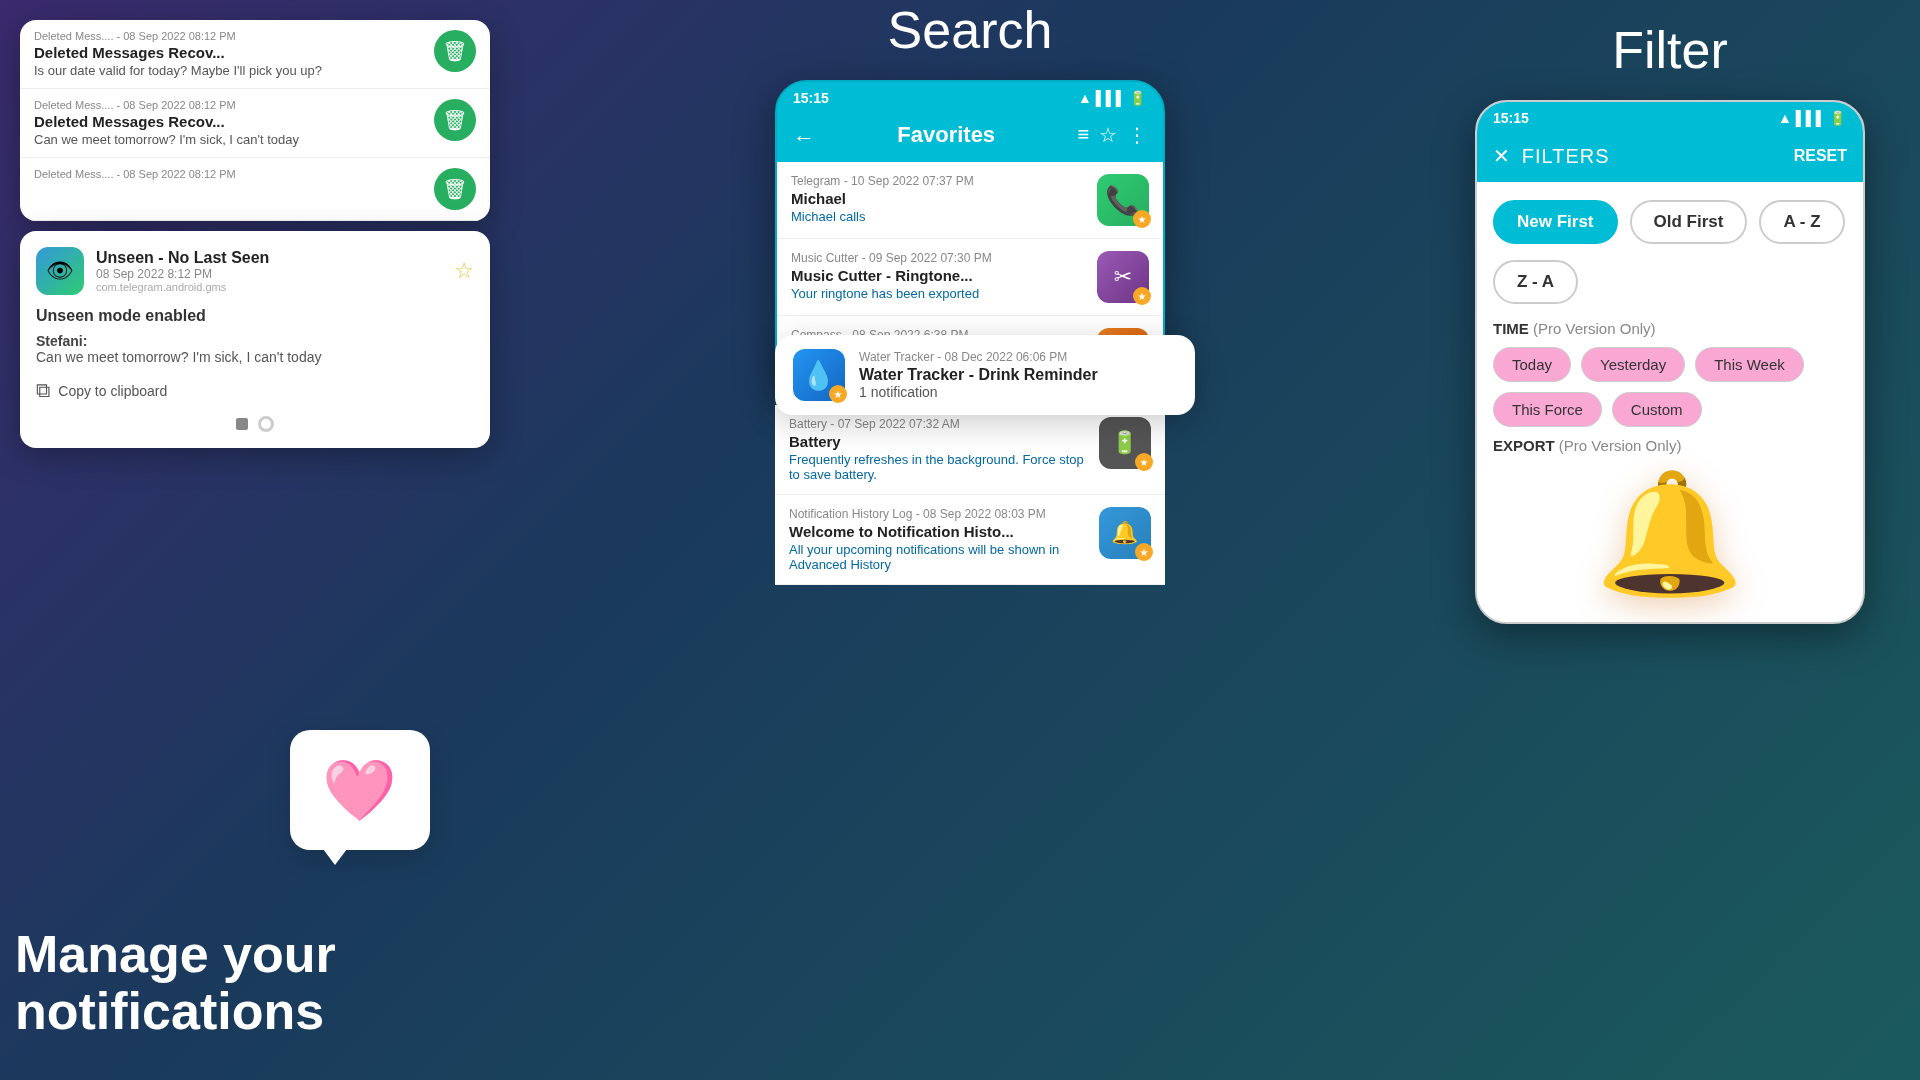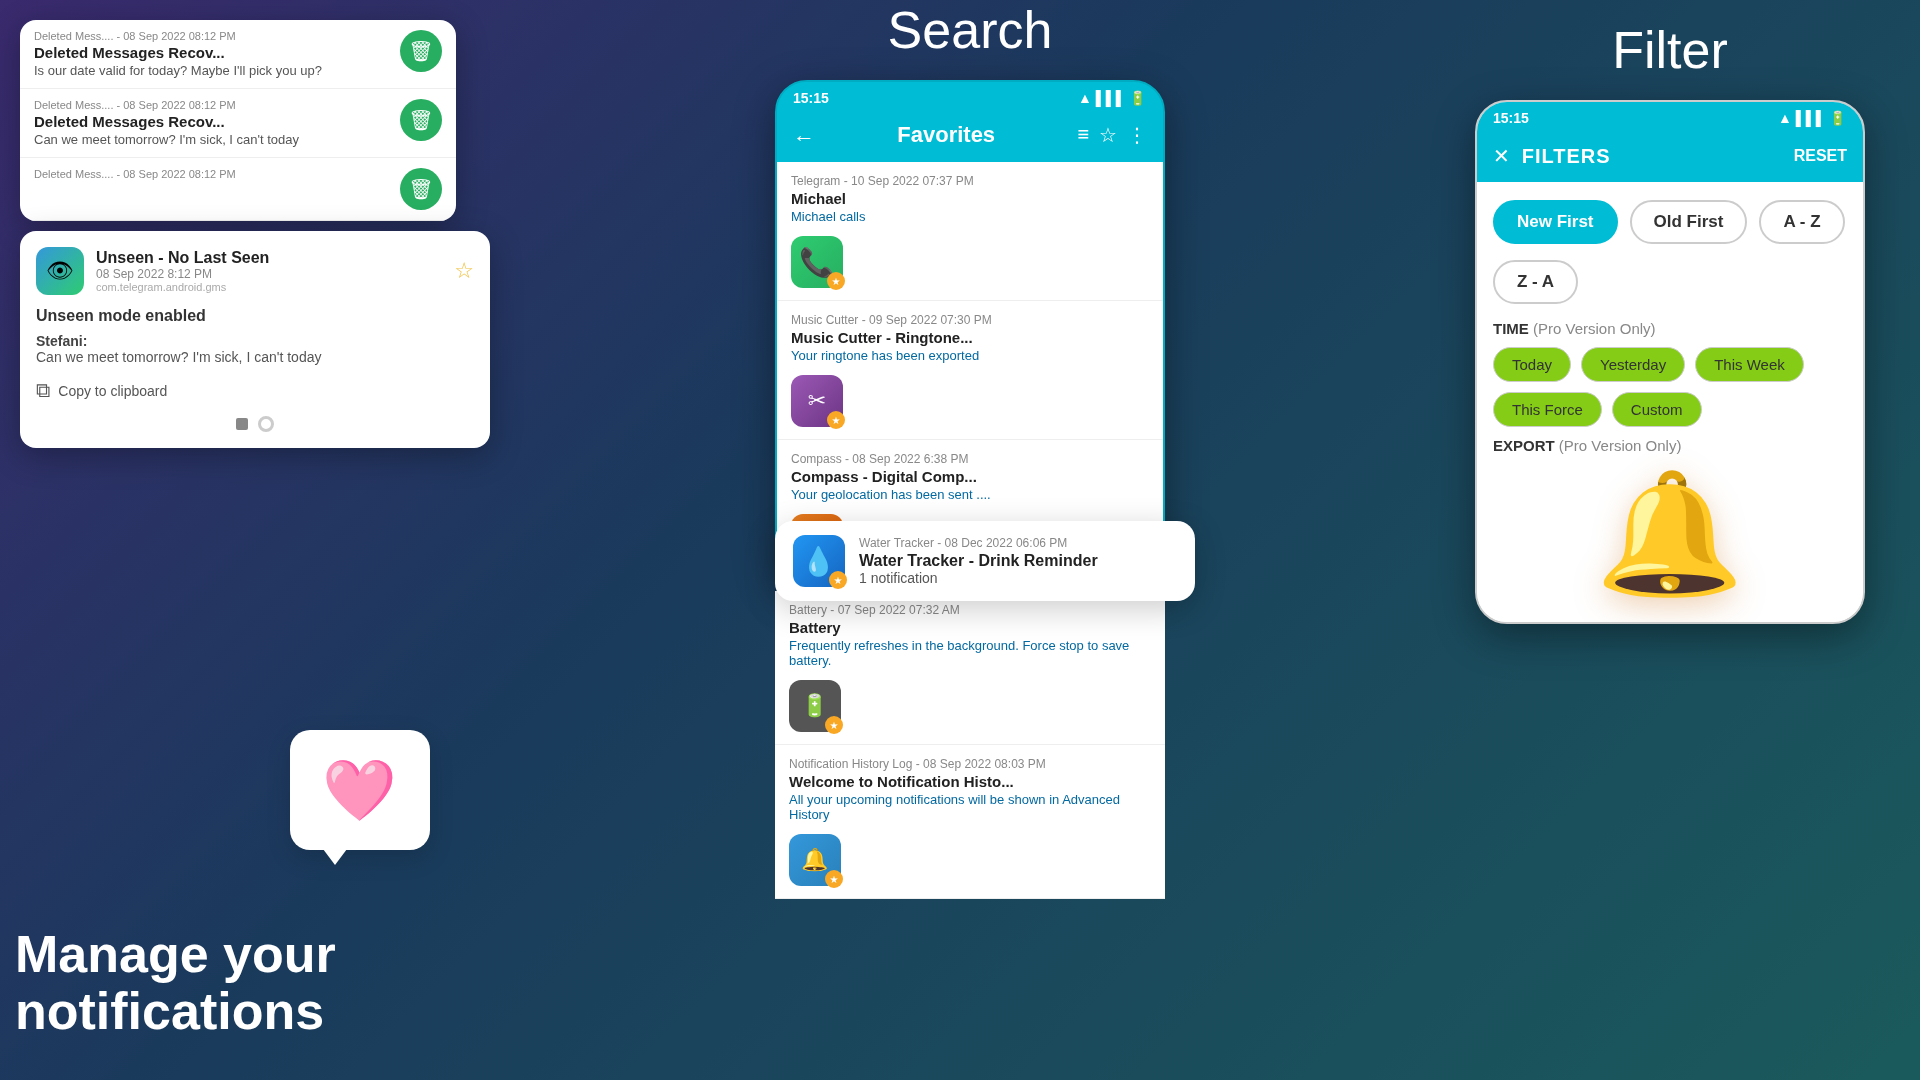--- a/index.html
+++ b/index.html
@@ -20,21 +20,21 @@
       position: relative;
       padding: 20px;
       display: flex;
       flex-direction: column;
     }
 
     .phone-card {
       background: #fff;
       border-radius: 16px;
       overflow: hidden;
-      width: 436px;
+      width: 470px;
       box-shadow: 0 8px 32px rgba(0,0,0,0.3);
     }
 
     .notification-item {
       border-bottom: 1px solid #eee;
       padding: 10px 14px;
       display: flex;
       align-items: flex-start;
       gap: 10px;
     }
@@ -312,21 +312,20 @@
       background: #f5f5f5;
     }
 
     .notif-list-item {
       background: white;
       padding: 12px 14px;
       border-bottom: 1px solid #eee;
       display: flex;
       align-items: flex-start;
       gap: 12px;
-      flex-direction: column;
     }
 
     .notif-list-item .item-content {
       flex: 1;
     }
 
     .item-source {
       font-size: 12px;
       color: #888;
       margin-bottom: 2px;
@@ -512,21 +511,21 @@
       color: white;
       font-size: 20px;
       background: none;
       border: none;
       cursor: pointer;
     }
 
     .filter-title {
       color: white;
       font-size: 20px;
-      font-weight: 700;
+      font-weight: 400;
       flex: 1;
       letter-spacing: 1px;
     }
 
     .reset-btn {
       color: white;
       font-size: 16px;
       font-weight: 600;
     }
 
@@ -579,21 +578,21 @@
       flex-wrap: wrap;
       margin-bottom: 10px;
     }
 
     .filter-chip {
       padding: 8px 18px;
       border-radius: 20px;
       border: 1.5px solid #ccc;
       font-size: 15px;
       color: #333;
-      background: #84cc16;
+      background: #f9a8d4;
       cursor: pointer;
     }
 
     .export-chip-row {
       display: flex;
       gap: 10px;
       margin-bottom: 16px;
     }
 
     .export-chip {

